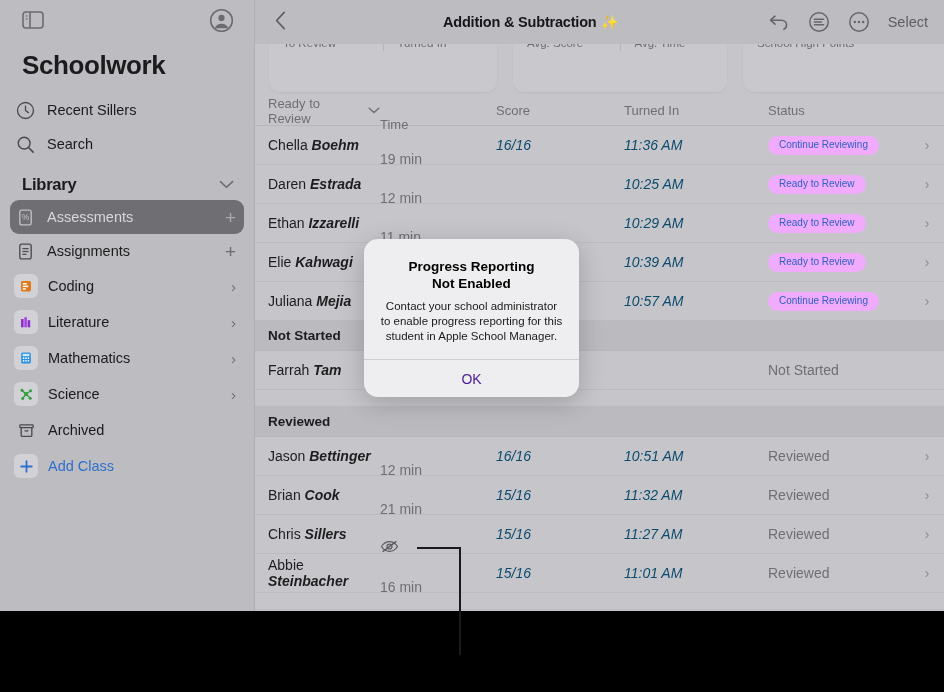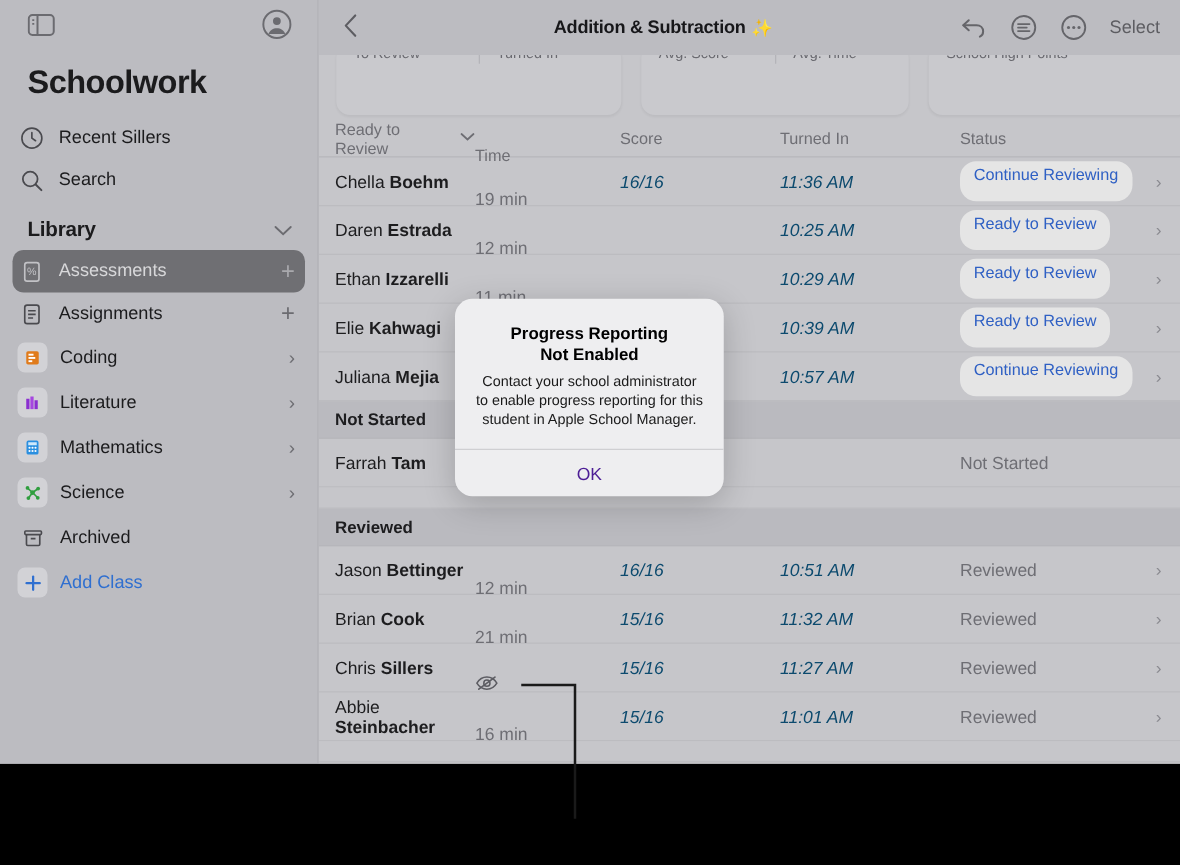--- a/index.html
+++ b/index.html
@@ -166,32 +166,32 @@
     border-bottom: 1px solid #b6b6bb;
   }
   .filler { height: 17px; background: #c6c6ca; border-bottom: 1px solid #bcbcc0;}
   .c-name { flex: 0 0 112px; }
   .c-time { flex: 0 0 116px; color: #6e6e74; margin-top: 28px; }
   .c-score { flex: 0 0 128px; color: #6e6e74; }
   .c-turned { flex: 0 0 144px; color: #6e6e74; }
   .c-status { flex: 1 1 auto; color: #6e6e74; }
   .c-arrow { flex: 0 0 34px; text-align: center; color: #8a8a90; font-size: 14px; }
   .trow .c-name { color: #1d1d1f; }
-  .trow .c-name b { font-weight: bold; }
+  .trow .c-name b { font-weight: bold; font-style: italic; }
   .trow .c-score, .trow .c-turned { color: #0c4a6e; font-style: italic; }
   .thead .c-name { display: flex; align-items: center; gap: 7px; }
   .sortchev { font-size: 10px; color: #6e6e74; }
 
   .pill {
     display: inline-block;
-    padding: 4px 11px 15px;
+    padding: 4px 11px 5px;
     border-radius: 13px;
-    background: #e5e5e5;
+    background: #f0abfc;
     color: #2f60c4;
-    font-size: 13px;
+    font-size: 10px;
     line-height: 1;
   }
   .status-plain { color: #6e6e74; font-size: 14px; }
   .eyeslash { color: #5c5c62; display: inline-flex; }
 
   
   #alert {
     position: absolute;
     left: 364px; top: 239px;
     width: 215px;

